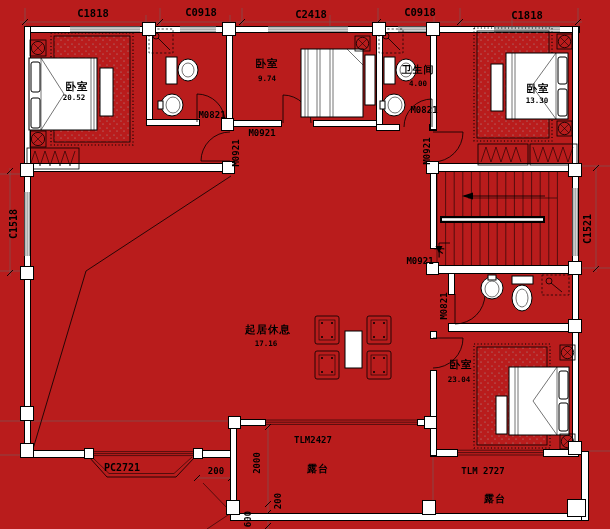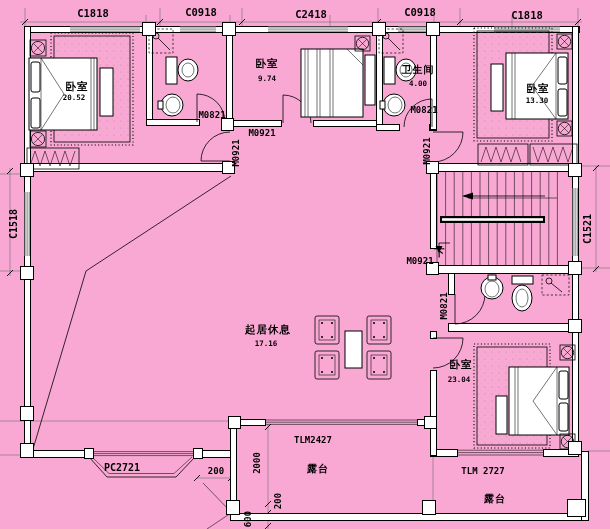--- a/index.html
+++ b/index.html
@@ -1,16 +1,16 @@
 <!DOCTYPE html>
 <html><head>
 <meta charset="utf-8">
 <style>
   html,body{margin:0;padding:0;background:#fff;}
-  .canvas{position:relative;width:610px;height:529px;background:#f9a8d4;overflow:hidden;}
+  .canvas{position:relative;width:610px;height:529px;background:#b91c1c;overflow:hidden;}
   svg{position:absolute;left:0;top:0;}
   svg text{fill:#000;font-family:"DejaVu Sans Mono","DejaVu Sans","Liberation Sans",sans-serif;font-weight:bold;}
   .t11{font-size:10.5px;}
   .t10{font-size:10px;}
   .t9{font-size:9px;}
   .t7{font-size:7.5px;}
   .cn{font-family:"DejaVu Sans","Liberation Sans",sans-serif;letter-spacing:1px;}
   .w{fill:#fff;stroke:#000;stroke-width:1;}
   .ln{stroke:#000;stroke-width:.8;fill:none;}
   .thin{stroke:#000;stroke-width:.55;fill:none;}

